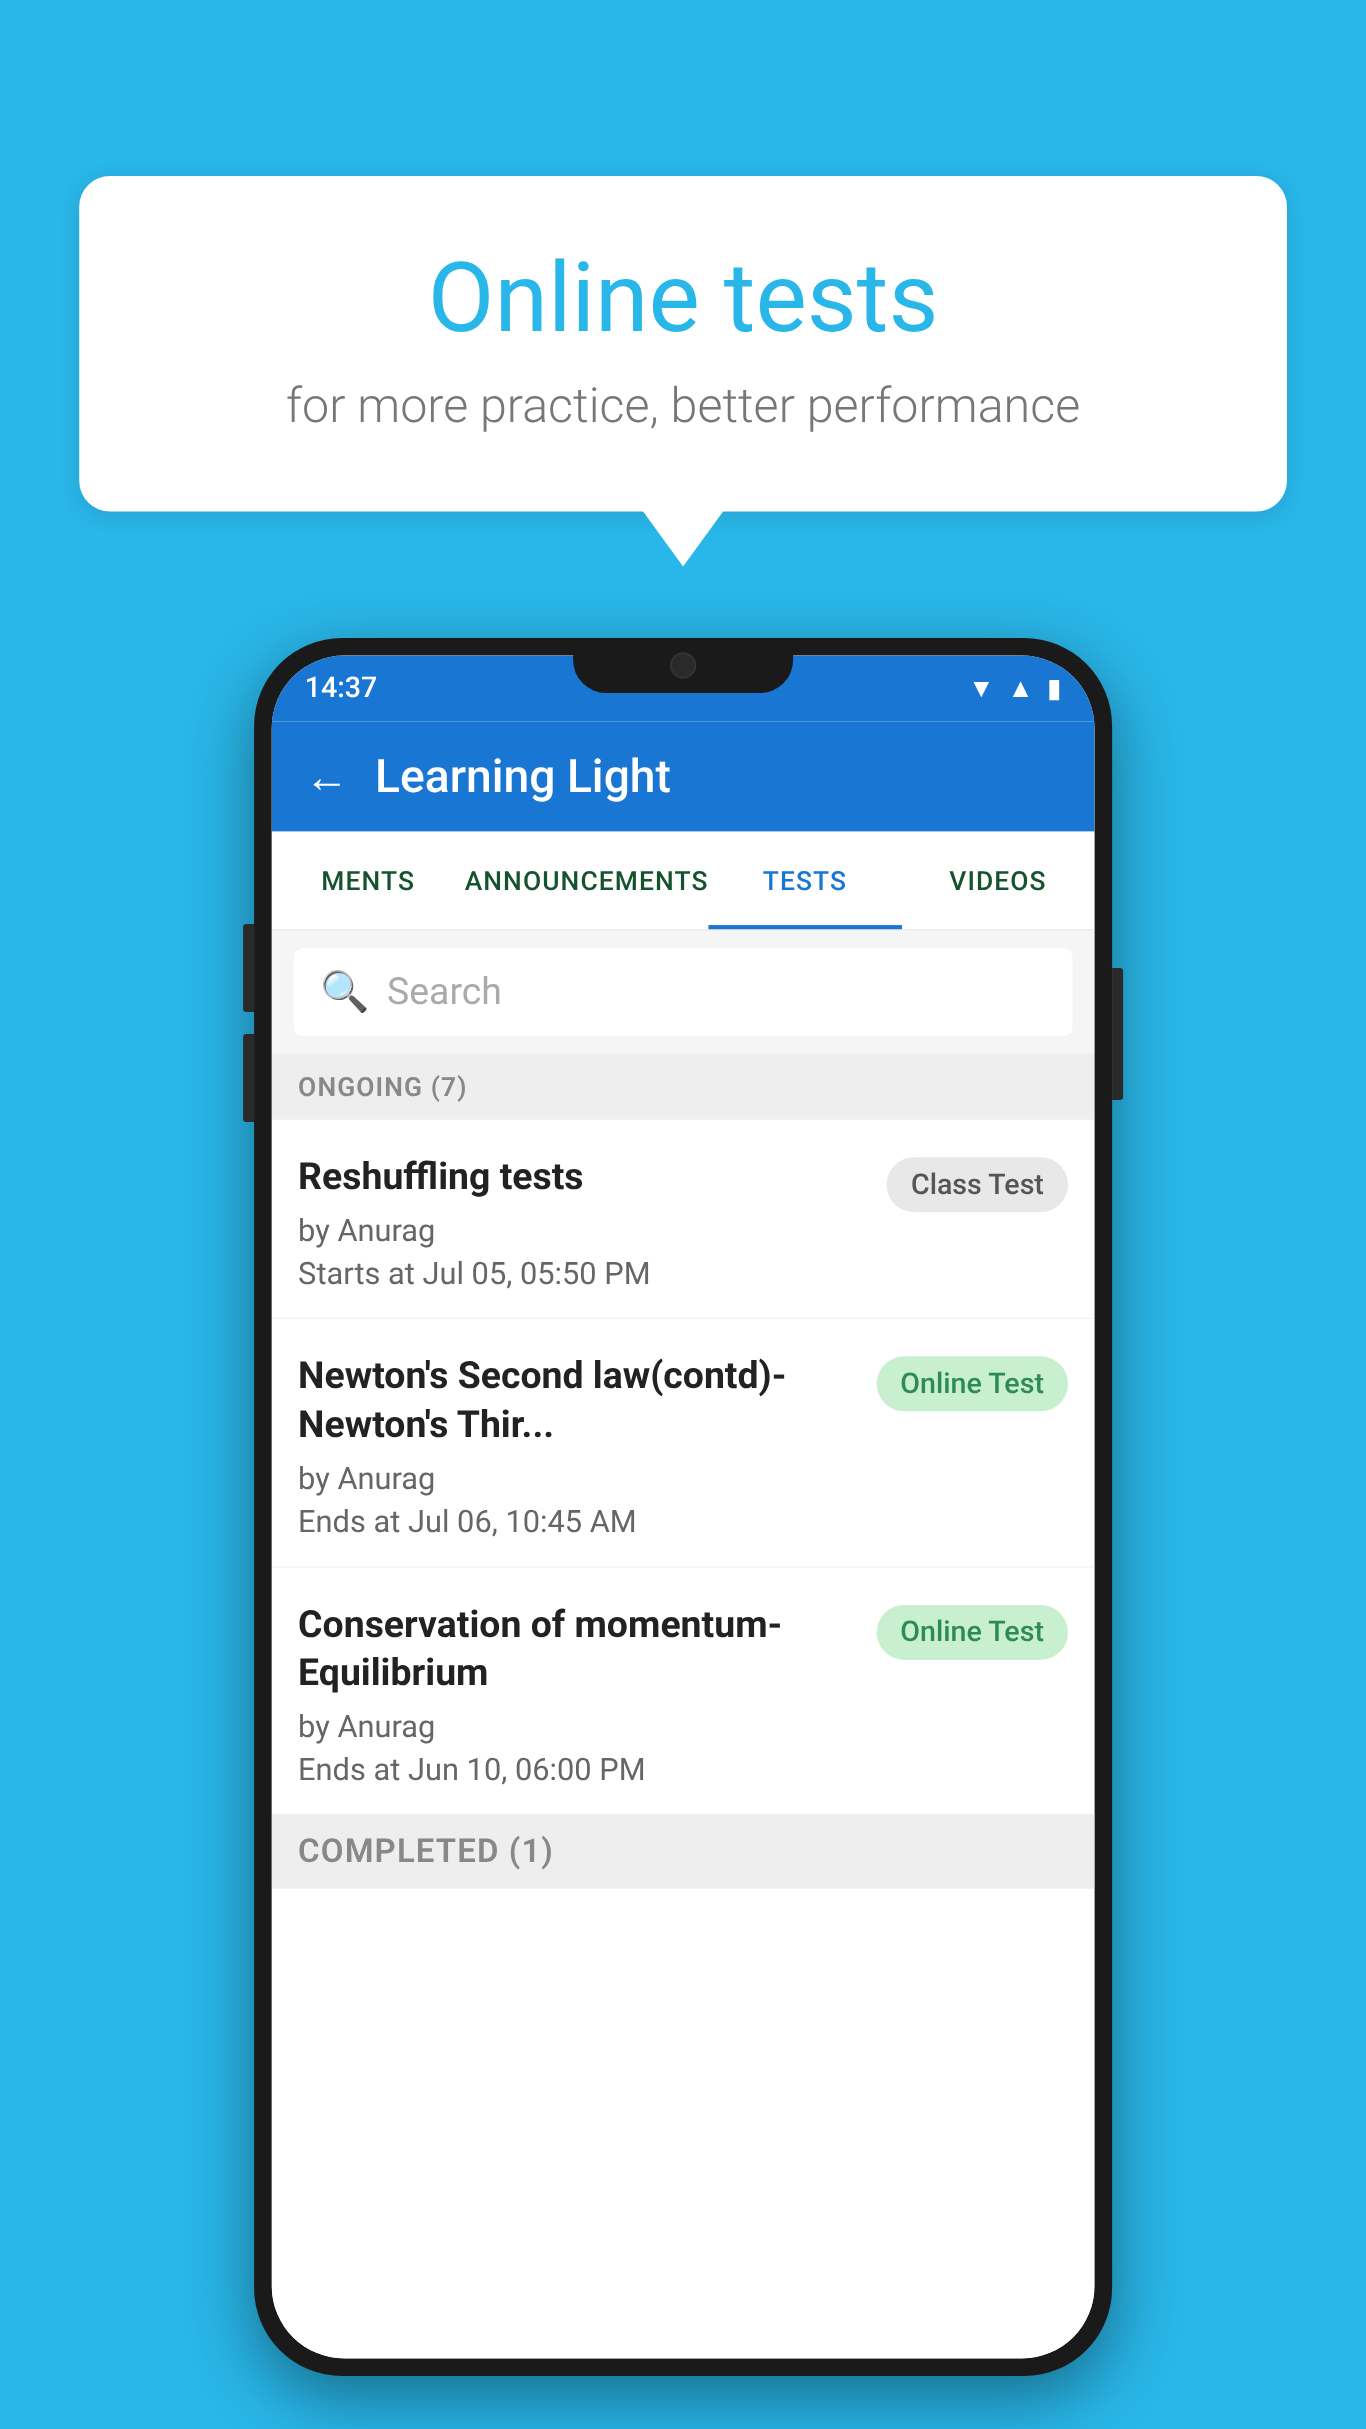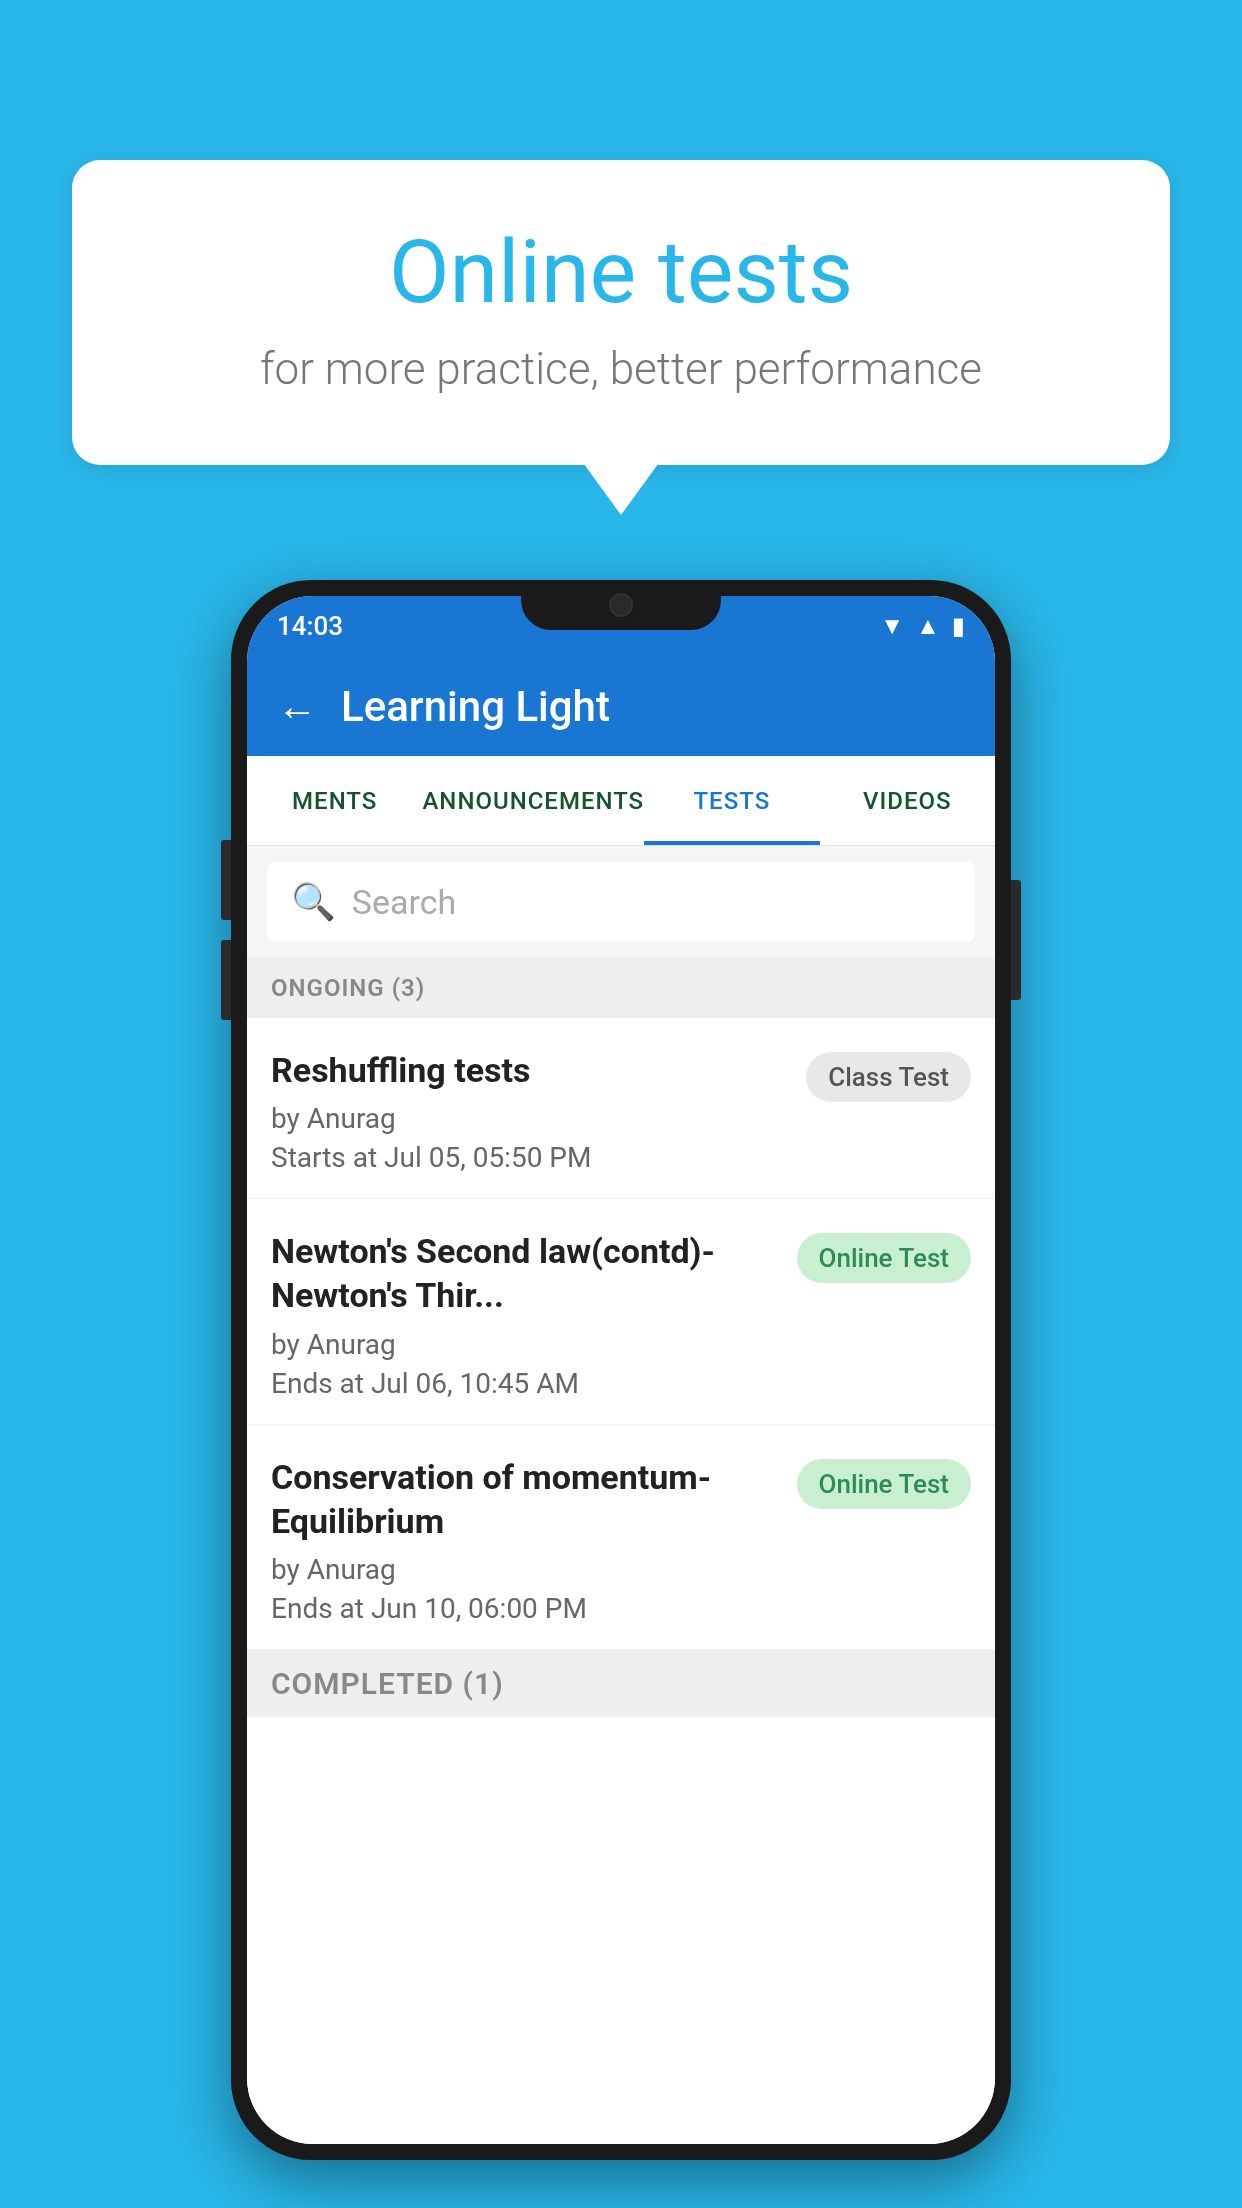--- a/index.html
+++ b/index.html
@@ -349,21 +349,21 @@
     <div class="phone-notch">
       <div class="phone-camera"></div>
     </div>
     <div class="phone-side-btn-vol"></div>
     <div class="phone-side-btn-vol2"></div>
     <div class="phone-side-btn-power"></div>
 
     <div class="phone-screen">
 
       <div class="status-bar">
-        <span class="status-time">14:03</span>
+        <span class="status-time">14:37</span>
         <div class="status-icons">
           <span class="status-icon">▼</span>
           <span class="status-icon">▲</span>
           <span class="status-icon">▮</span>
         </div>
       </div>
 
       <div class="app-bar">
         <span class="back-icon">←</span>
         <span class="app-title">Learning Light</span>
@@ -384,21 +384,21 @@
         </div>
       </div>
 
       <div class="search-container">
         <div class="search-bar">
           <span class="search-icon-wrap">🔍</span>
           <span class="search-text">Search</span>
         </div>
       </div>
 
-      <div class="section-header">ONGOING (3)</div>
+      <div class="section-header">ONGOING (7)</div>
 
       <div class="test-list">
 
         <div class="test-item">
           <div class="test-info">
             <div class="test-title">Reshuffling tests</div>
             <div class="test-author">by Anurag</div>
             <div class="test-time">Starts at  Jul 05, 05:50 PM</div>
           </div>
           <span class="badge badge-class">Class Test</span>

